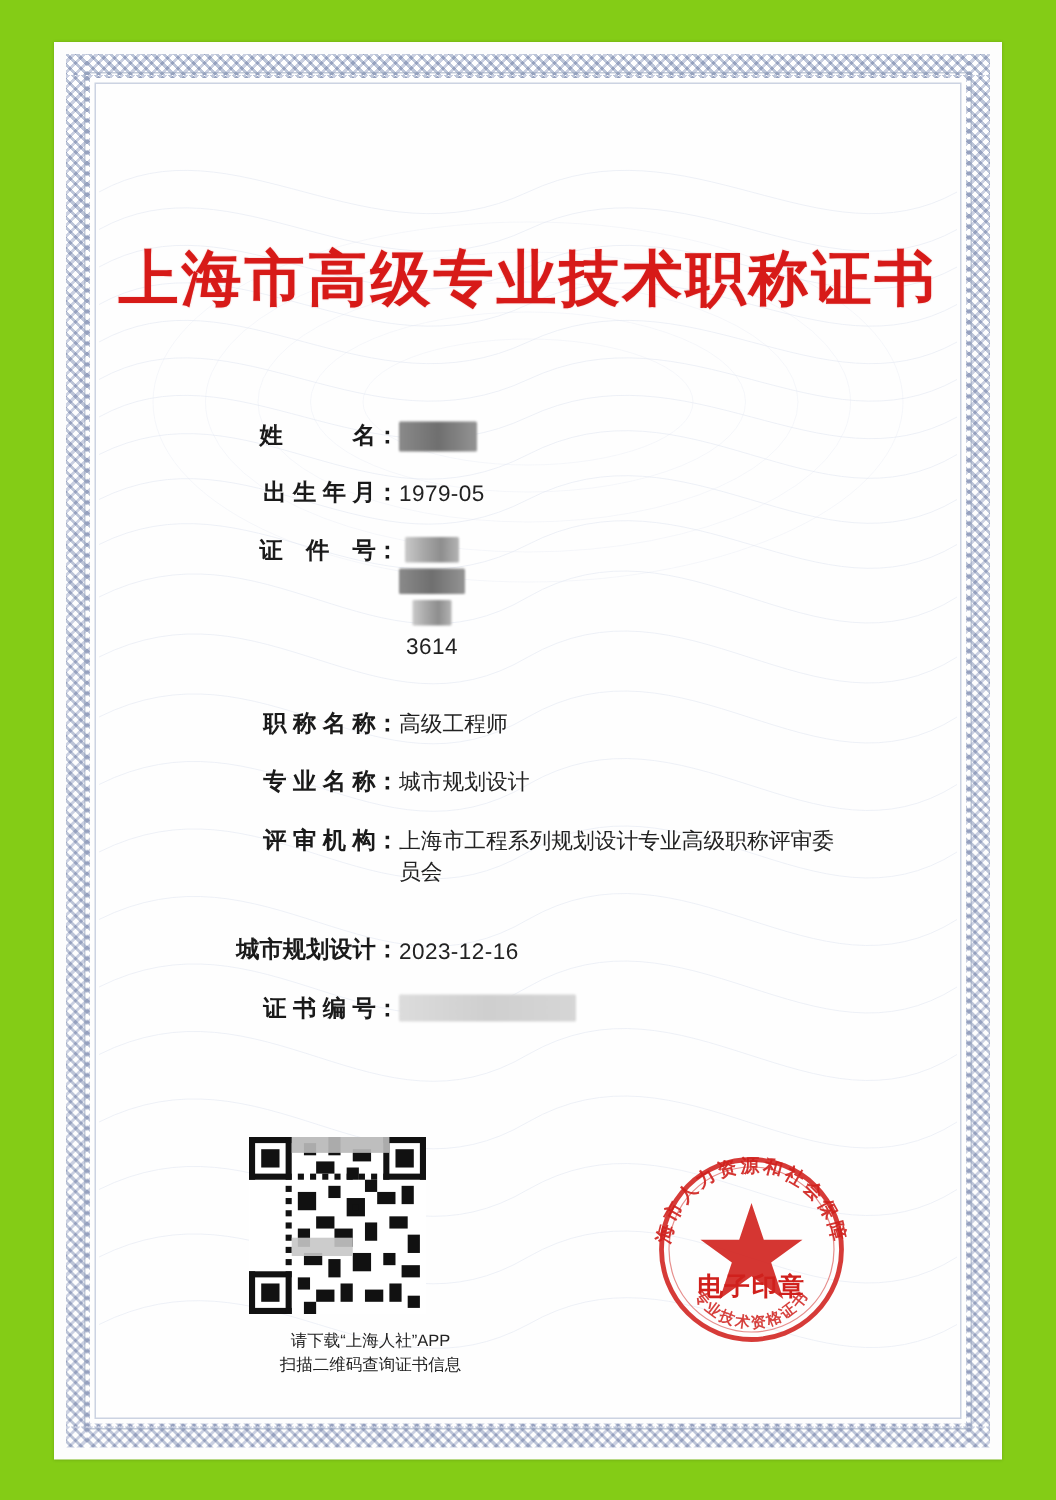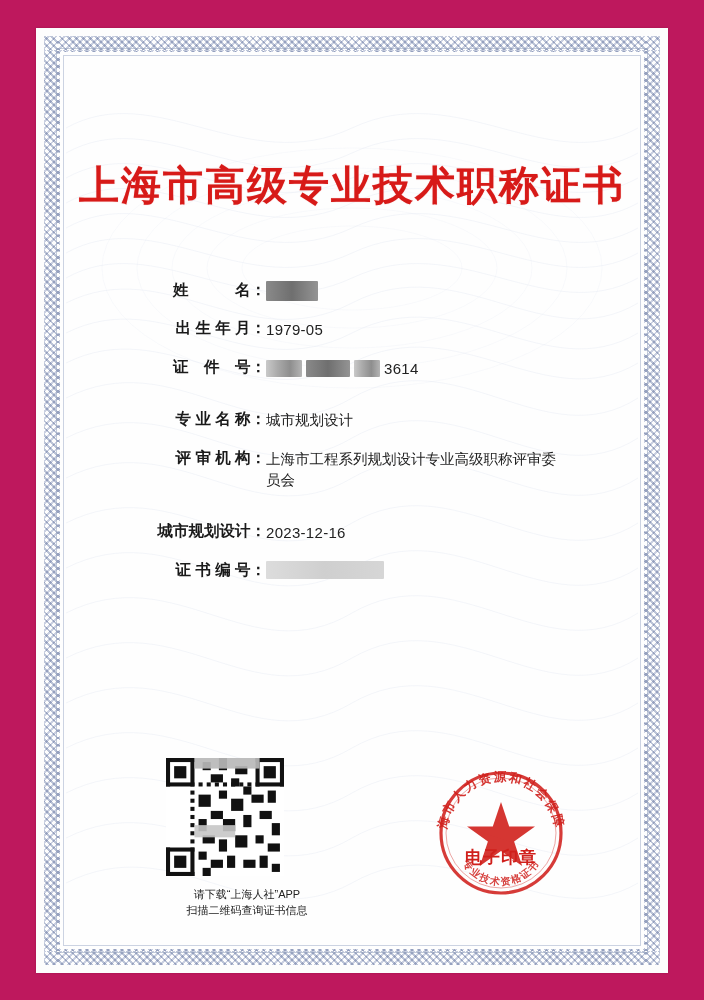--- a/index.html
+++ b/index.html
@@ -12,21 +12,21 @@
     height: 1000px;
     font-family: "Liberation Sans", sans-serif;
     overflow: hidden;
   }
 
   
   .page {
     position: relative;
     width: 704px;
     height: 1000px;
-    background: #be185d;
+    background: #84cc16;
   }
   .cert {
     position: absolute;
     left: 36px;
     top: 28px;
     width: 632px;
     height: 945px;
     background: #fdfdfd;
     box-shadow: 0 0 2px rgba(0,0,0,0.18);
     overflow: hidden;
@@ -131,21 +131,21 @@
   .redact {
     display: inline-block;
     vertical-align: middle;
     height: 17px;
     border-radius: 1px;
     background: linear-gradient(90deg,#c9c9c9,#a9a9a9,#8e8e8e,#b4b4b4);
     filter: blur(0.6px);
   }
   .redact.light { background: linear-gradient(90deg,#dcdcdc,#cfcfcf,#d6d6d6); }
   .redact.dark  { background: linear-gradient(90deg,#8a8a8a,#6f6f6f,#949494); }
-  .redact-inline { display:inline-flex; align-items:center; gap:4px; }
+  .redact-inline { display:inline-flex; align-items:center; gap:4px;flex-direction:column; }
 
   .gap-block { margin-top: 30px; }
 
   
   .qr {
     position: absolute;
     left: 100px;
     top: 700px;
     width: 118px;
     height: 118px;
@@ -251,20 +251,24 @@
           <div class="value num redact-inline">
             <span class="redact" style="width:36px;"></span>
             <span class="redact dark" style="width:44px;"></span>
             <span class="redact" style="width:26px;"></span>
             <span>3614</span>
           </div>
         </div>
 
 
         <div class="gap-block">
+          <div class="row">
+            <div class="label">职 称 名 称：</div>
+            <div class="value">高级工程师</div>
+          </div>
 
           <div class="row">
             <div class="label">专 业 名 称：</div>
             <div class="value">城市规划设计</div>
           </div>
 
           <div class="row">
             <div class="label">评 审 机 构：</div>
             <div class="value" style="max-width:300px;">上海市工程系列规划设计专业高级职称评审委员会</div>
           </div>

